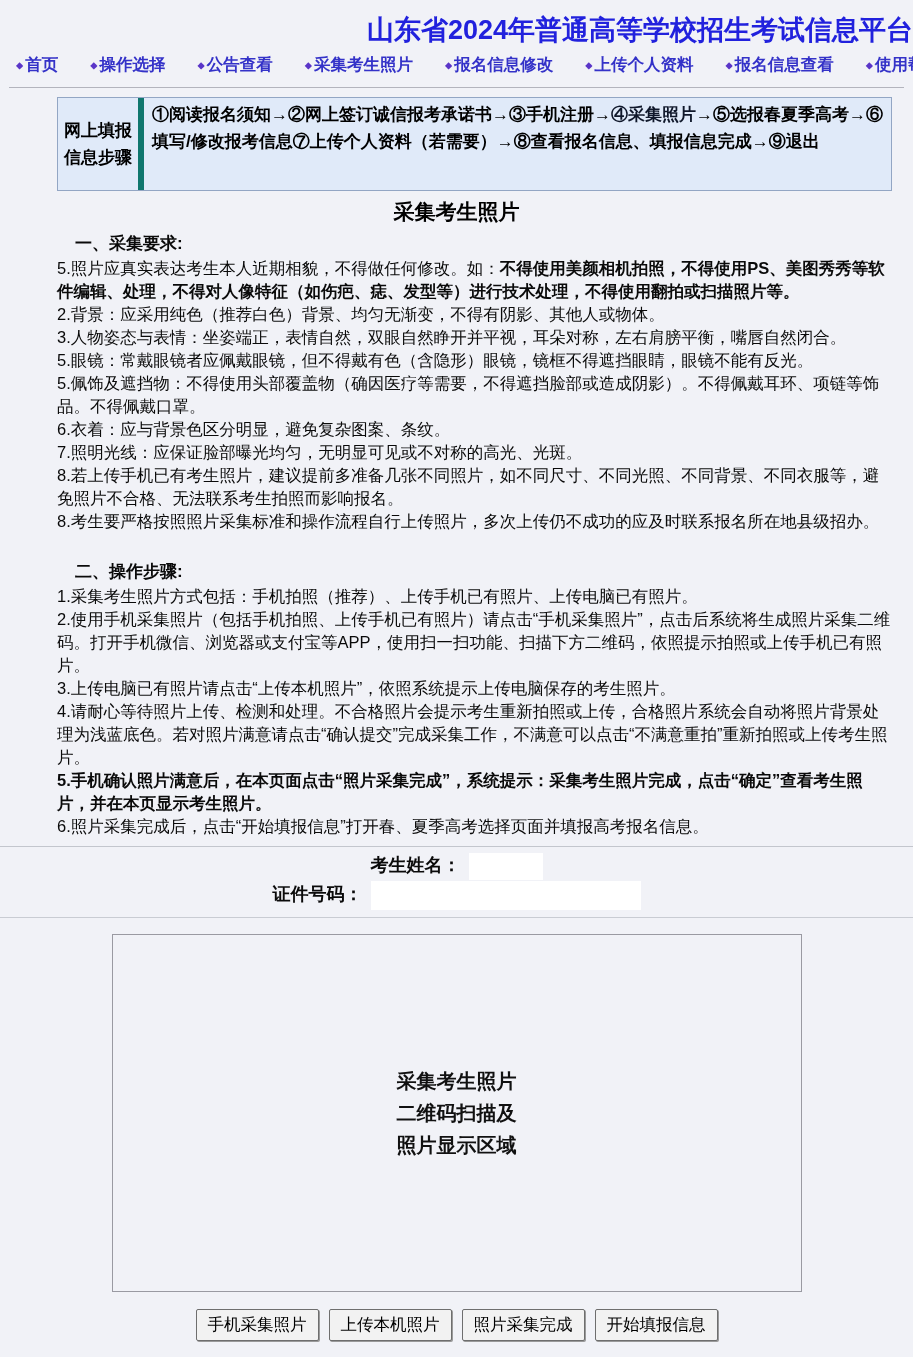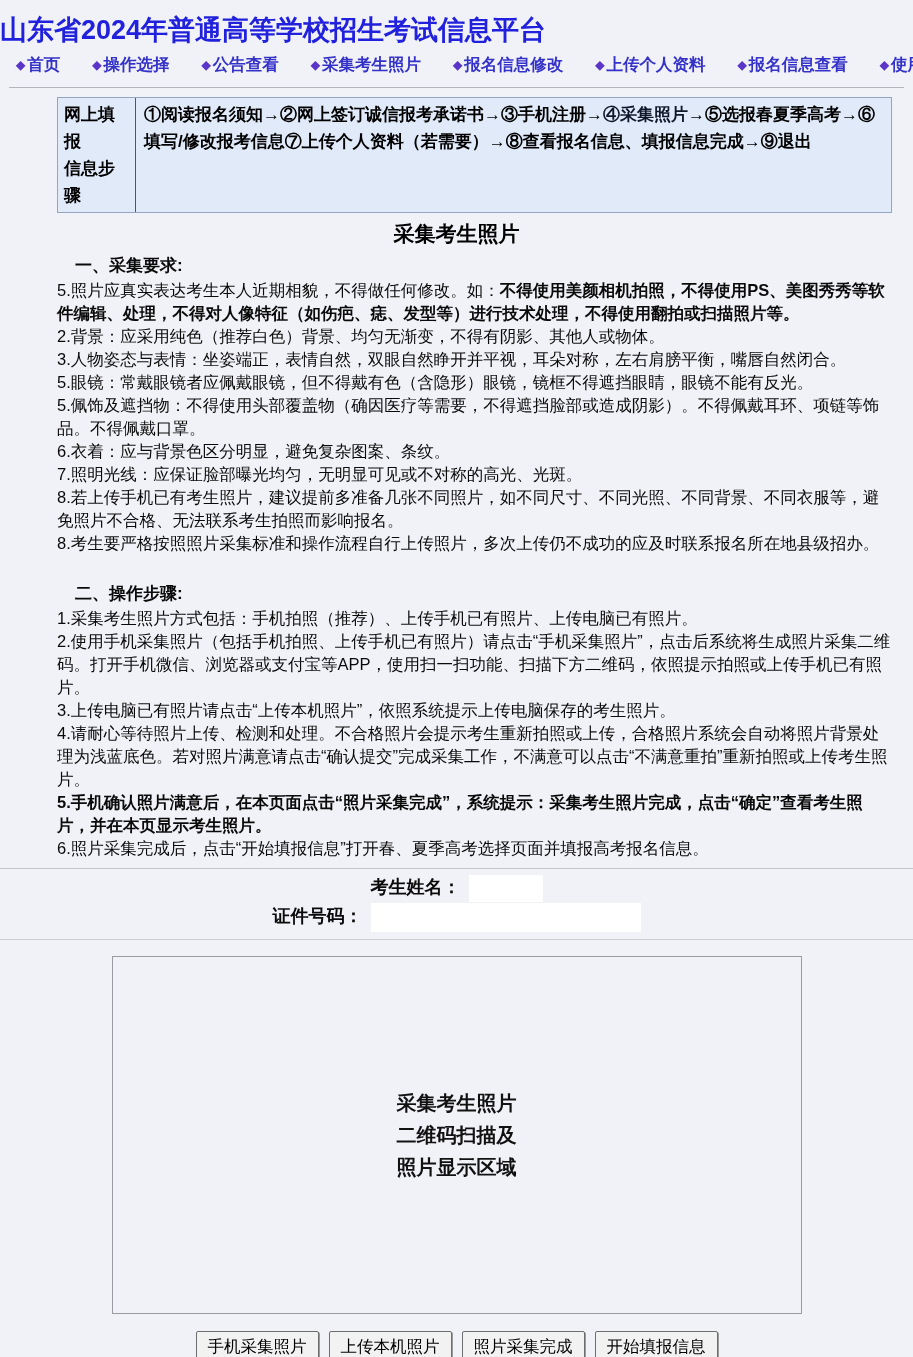--- a/index.html
+++ b/index.html
@@ -4,34 +4,34 @@
 <style>
   * { box-sizing: border-box; }
   html,body { margin:0; padding:0; }
   body {
     width:913px; height:1357px; overflow:hidden;
     background:#f1f2f7;
     font-family:"Liberation Sans", sans-serif;
     color:#0a0a0a;
   }
   .app-title {
-    margin:12px 0 6px; text-align:left;
+    margin:12px 0 6px; text-align:right;
     font-size:27px; font-weight:bold; color:#2121dd;
   }
   .main-nav { text-align:center; font-size:16.5px; font-weight:bold; white-space:nowrap; }
-  .main-nav a { color:#3432c8; text-decoration:none; margin:0 16px; }
+  .main-nav a { color:#3432c8; text-decoration:none; margin:0 16px;font-family:Liberation Mono, monospace; }
   .main-nav .diamond { color:#5a35c8; font-size:12px; margin-right:2px; vertical-align:1px; }
   .top-divider { border:none; border-top:1px solid #b3b4bd; margin:11px 9px 9px; }
 
   .steps-box {
     display:flex; margin:0 21px 2px 57px;
     background:#e0eaf9; border:1px solid #93a6c4;
     font-weight:bold; font-size:17px; line-height:27px; color:#000;
   }
-  .steps-label { width:78px; flex-shrink:0; padding:3px 6px; border-right:1px solid #0f766e; }
+  .steps-label { width:86px; flex-shrink:0; padding:19px 6px; border-right:6px solid #0f766e; }
   .steps-content { padding:3px 8px; }
   .red { color:#0f172a; }
 
   .page-heading { margin:7px 0 6px; text-align:center; font-size:21px; font-weight:bold; color:#000; }
 
   .content { margin:0 20px 0 57px; font-size:16.5px; line-height:23px; }
   .sec-heading { margin:6px 18px 2px; font-weight:bold; font-size:17px; }
   .content p.item { margin:0; }
   .sec-gap { height:21px; }
 

